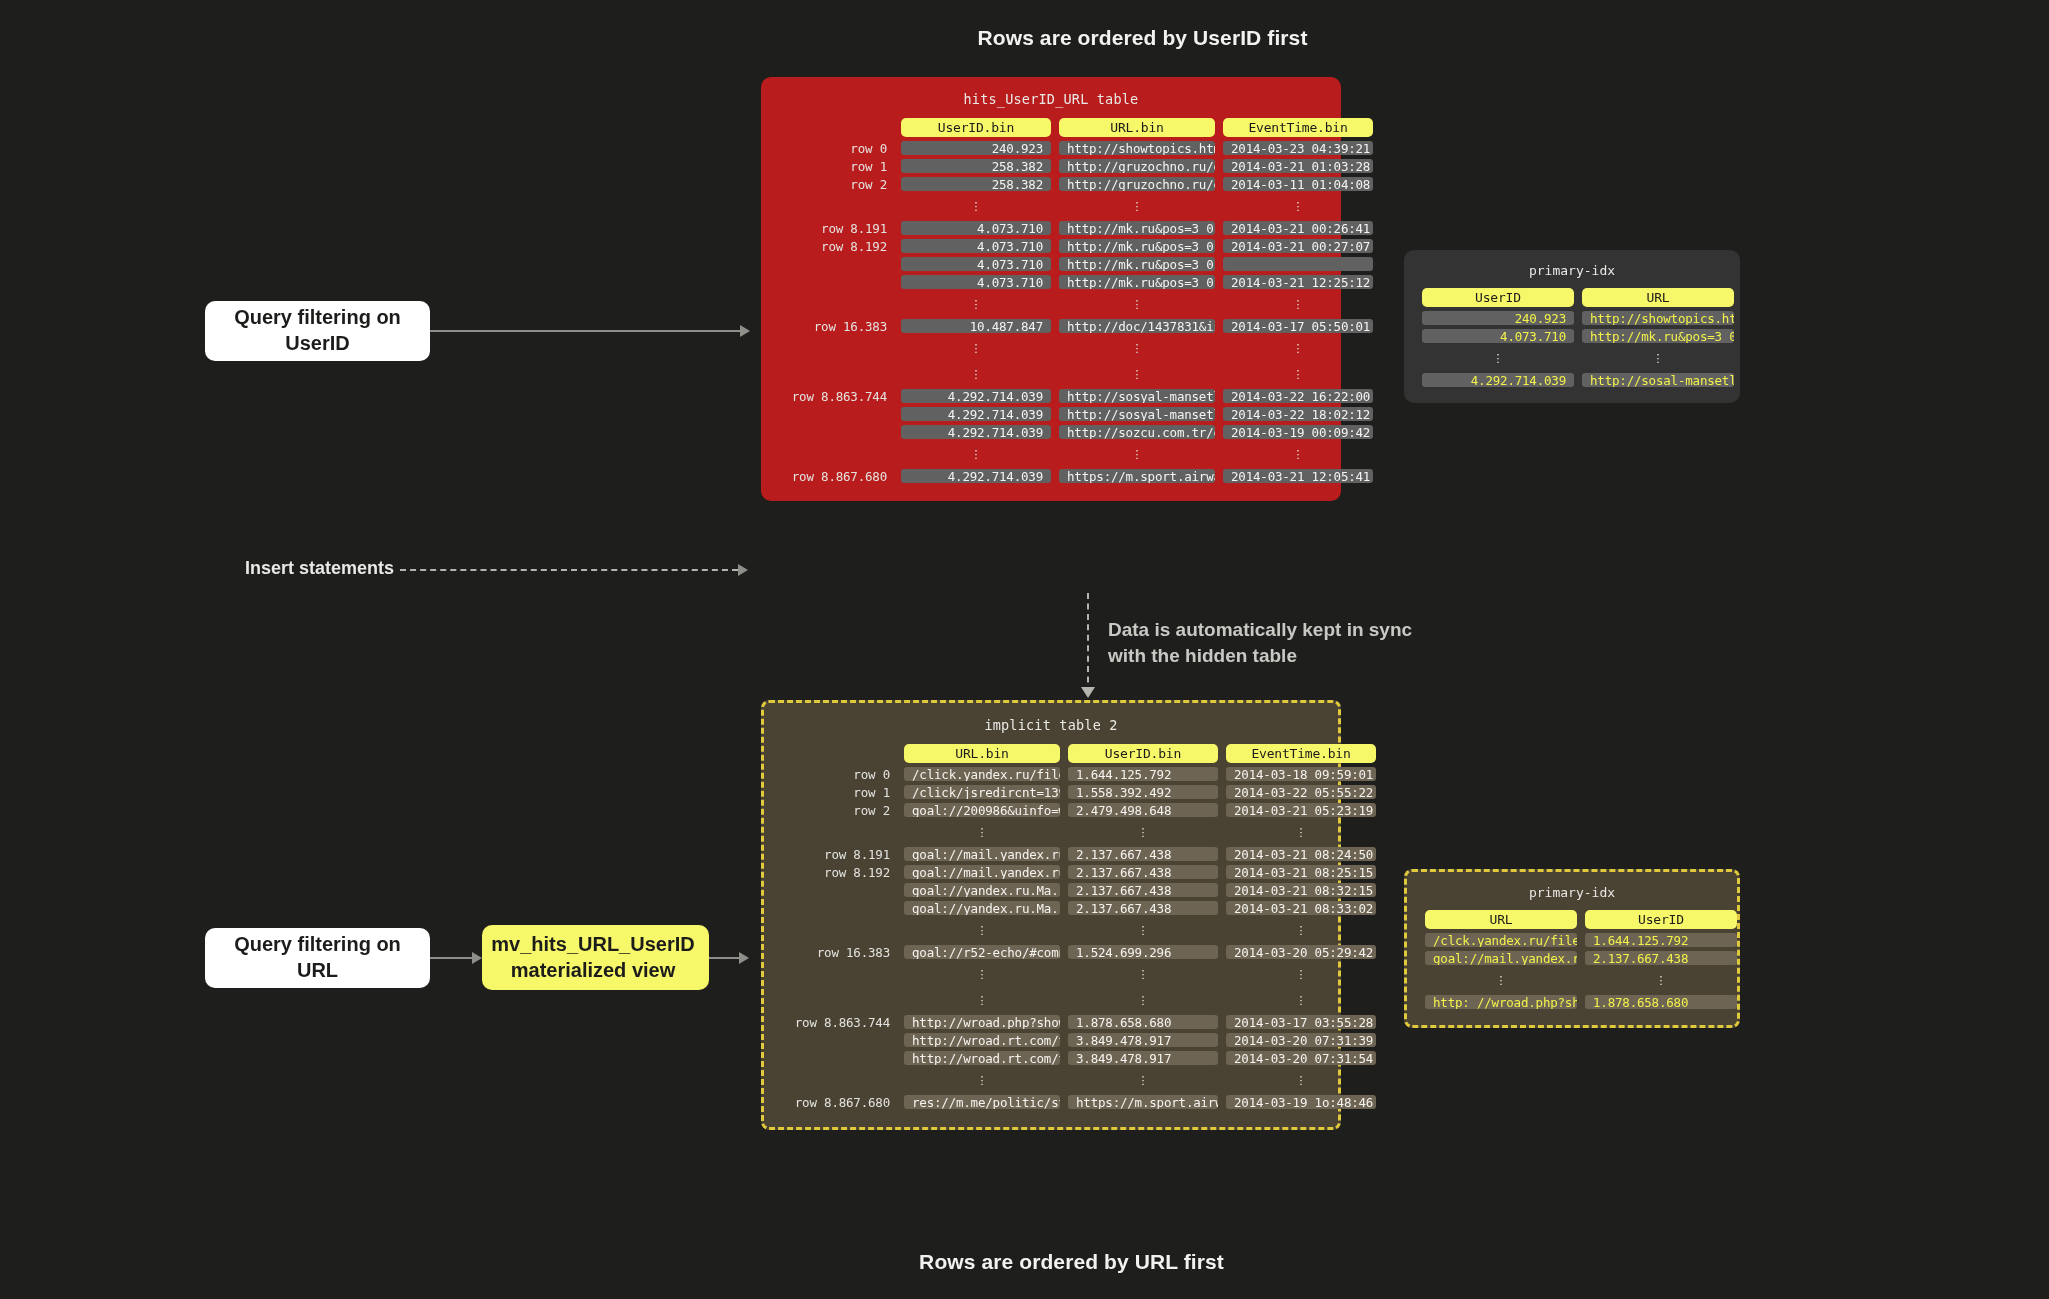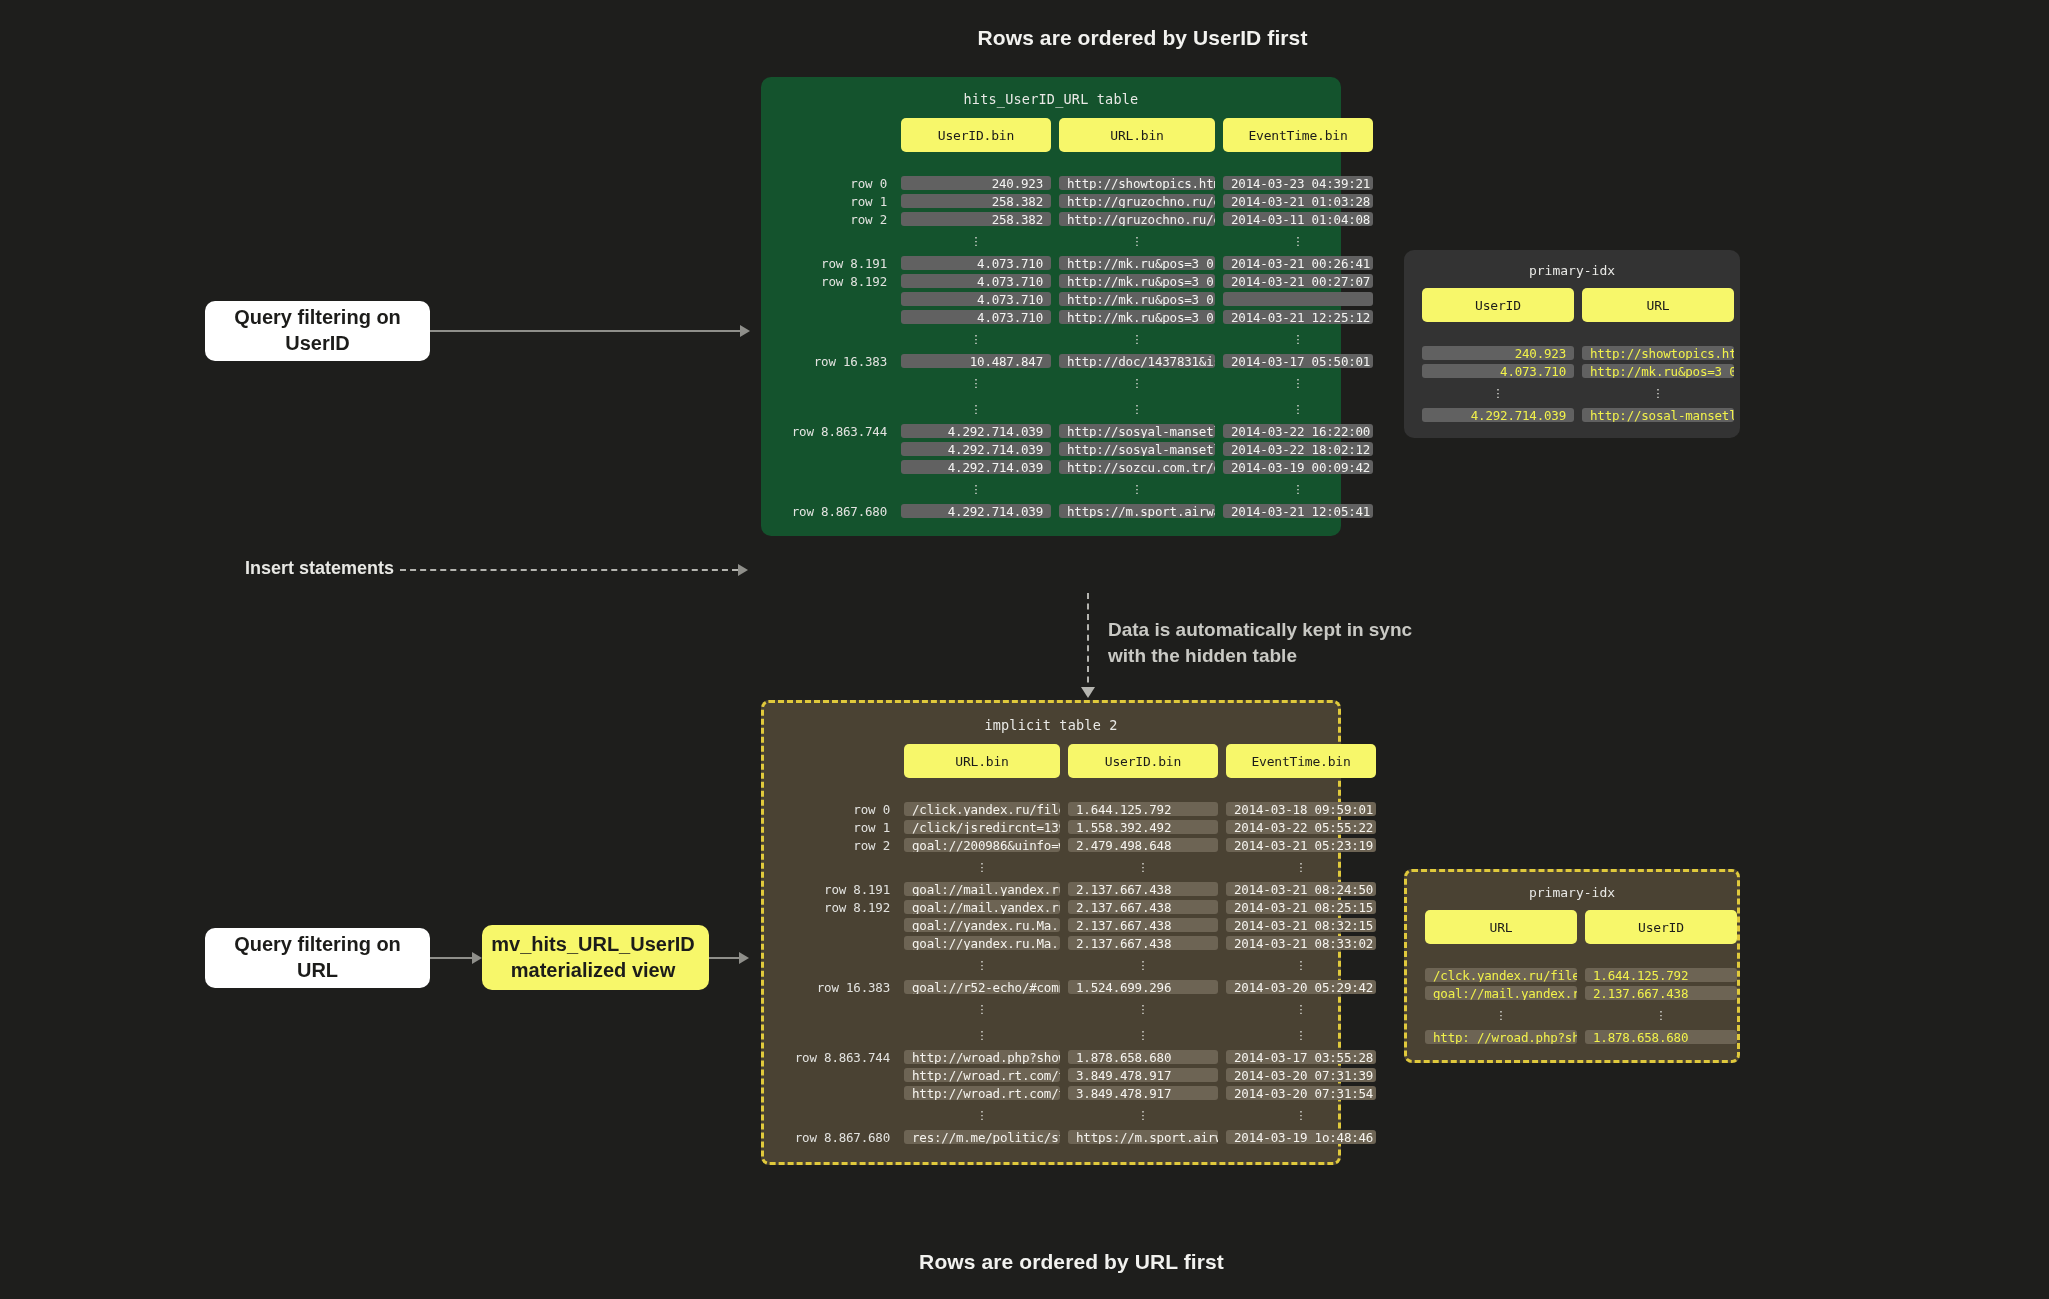--- a/index.html
+++ b/index.html
@@ -25,35 +25,35 @@
   }
   #heading-top  { top: 26px;   left: 50%; transform: translateX(-50%); margin-left: 118px; }
   #heading-bot  { top: 1250px; left: 50%; transform: translateX(-50%); margin-left: 47px; }
 
   
   .panel {
     position: absolute;
     border-radius: 10px;
     padding: 14px 24px 18px 24px;
   }
-  .panel-dark  { background: #14532d; }
+  .panel-dark  { background: #b91c1c; }
   .panel-brown { background: #4a4233; border: 3px dashed #e0c93c; border-radius: 8px; }
 
   .panel-title {
     text-align: center;
     font-family: "DejaVu Sans Mono", monospace;
     font-size: 13.5px;
     color: #e9e9e6;
     margin-bottom: 11px;
     letter-spacing: .2px;
   }
 
   .grid { display: flex; flex-direction: column; gap: 4px; }
   .trow { display: flex; align-items: center; gap: 8px; height: 14px; }
-  .trow.head { height: 34px; margin-bottom: 20px; }
+  .trow.head { height: 19px; margin-bottom: 0; }
   .trow.dots { height: 22px; }
 
   .rowlabel {
     width: 108px;
     flex: 0 0 108px;
     text-align: right;
     font-family: "DejaVu Sans Mono", monospace;
     font-size: 12.5px;
     color: #e3e3e0;
     padding-right: 6px;

